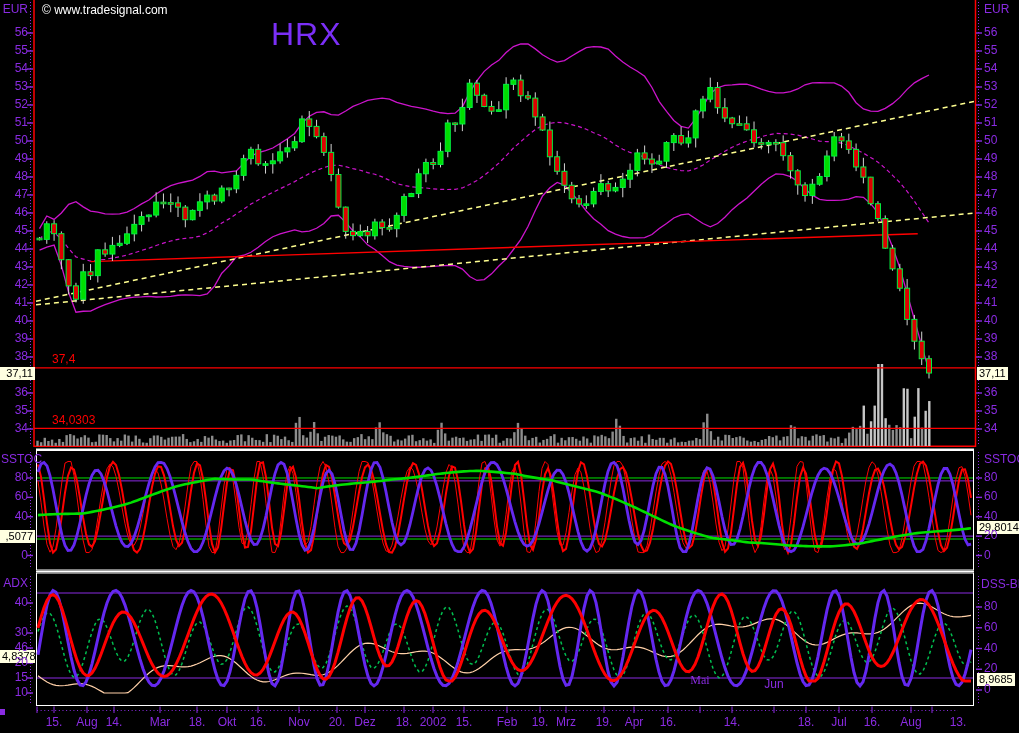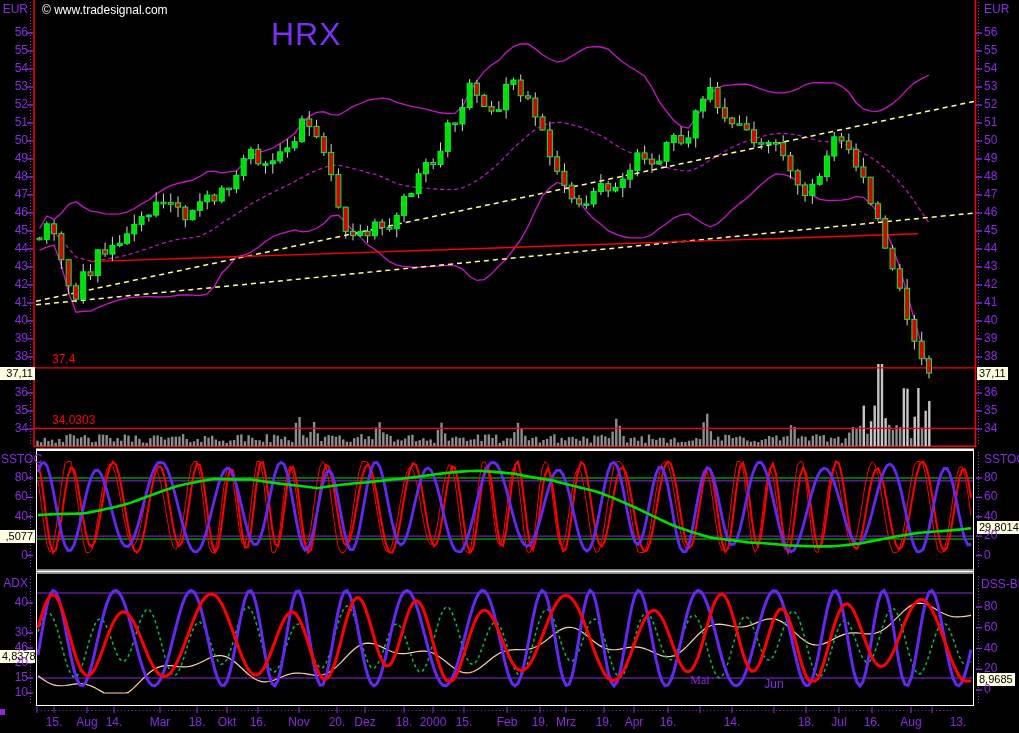--- a/index.html
+++ b/index.html
@@ -733,21 +733,21 @@
     <span class="lbl ctr" style="left: 87px; top: 716px;">Aug</span>
     <span class="lbl ctr" style="left: 114px; top: 716px;">14.</span>
     <span class="lbl ctr" style="left: 160px; top: 716px;">Mar</span>
     <span class="lbl ctr" style="left: 197px; top: 716px;">18.</span>
     <span class="lbl ctr" style="left: 227px; top: 716px;">Okt</span>
     <span class="lbl ctr" style="left: 258px; top: 716px;">16.</span>
     <span class="lbl ctr" style="left: 299px; top: 716px;">Nov</span>
     <span class="lbl ctr" style="left: 337px; top: 716px;">20.</span>
     <span class="lbl ctr" style="left: 365px; top: 716px;">Dez</span>
     <span class="lbl ctr" style="left: 404px; top: 716px;">18.</span>
-    <span class="lbl ctr" style="left: 433px; top: 716px;">2000</span>
+    <span class="lbl ctr" style="left: 433px; top: 716px;">2002</span>
     <span class="lbl ctr" style="left: 464px; top: 716px;">15.</span>
     <span class="lbl ctr" style="left: 507px; top: 716px;">Feb</span>
     <span class="lbl ctr" style="left: 540px; top: 716px;">19.</span>
     <span class="lbl ctr" style="left: 566px; top: 716px;">Mrz</span>
     <span class="lbl ctr" style="left: 604px; top: 716px;">19.</span>
     <span class="lbl ctr" style="left: 634px; top: 716px;">Apr</span>
     <span class="lbl ctr" style="left: 668px; top: 716px;">16.</span>
     <span class="lbl ctr" style="left: 700px; top: 674px; font-family: Liberation Serif, serif;">Mai</span>
     <span class="lbl ctr" style="left: 732px; top: 716px;">14.</span>
     <span class="lbl ctr" style="left: 774px; top: 678px;">Jun</span>

